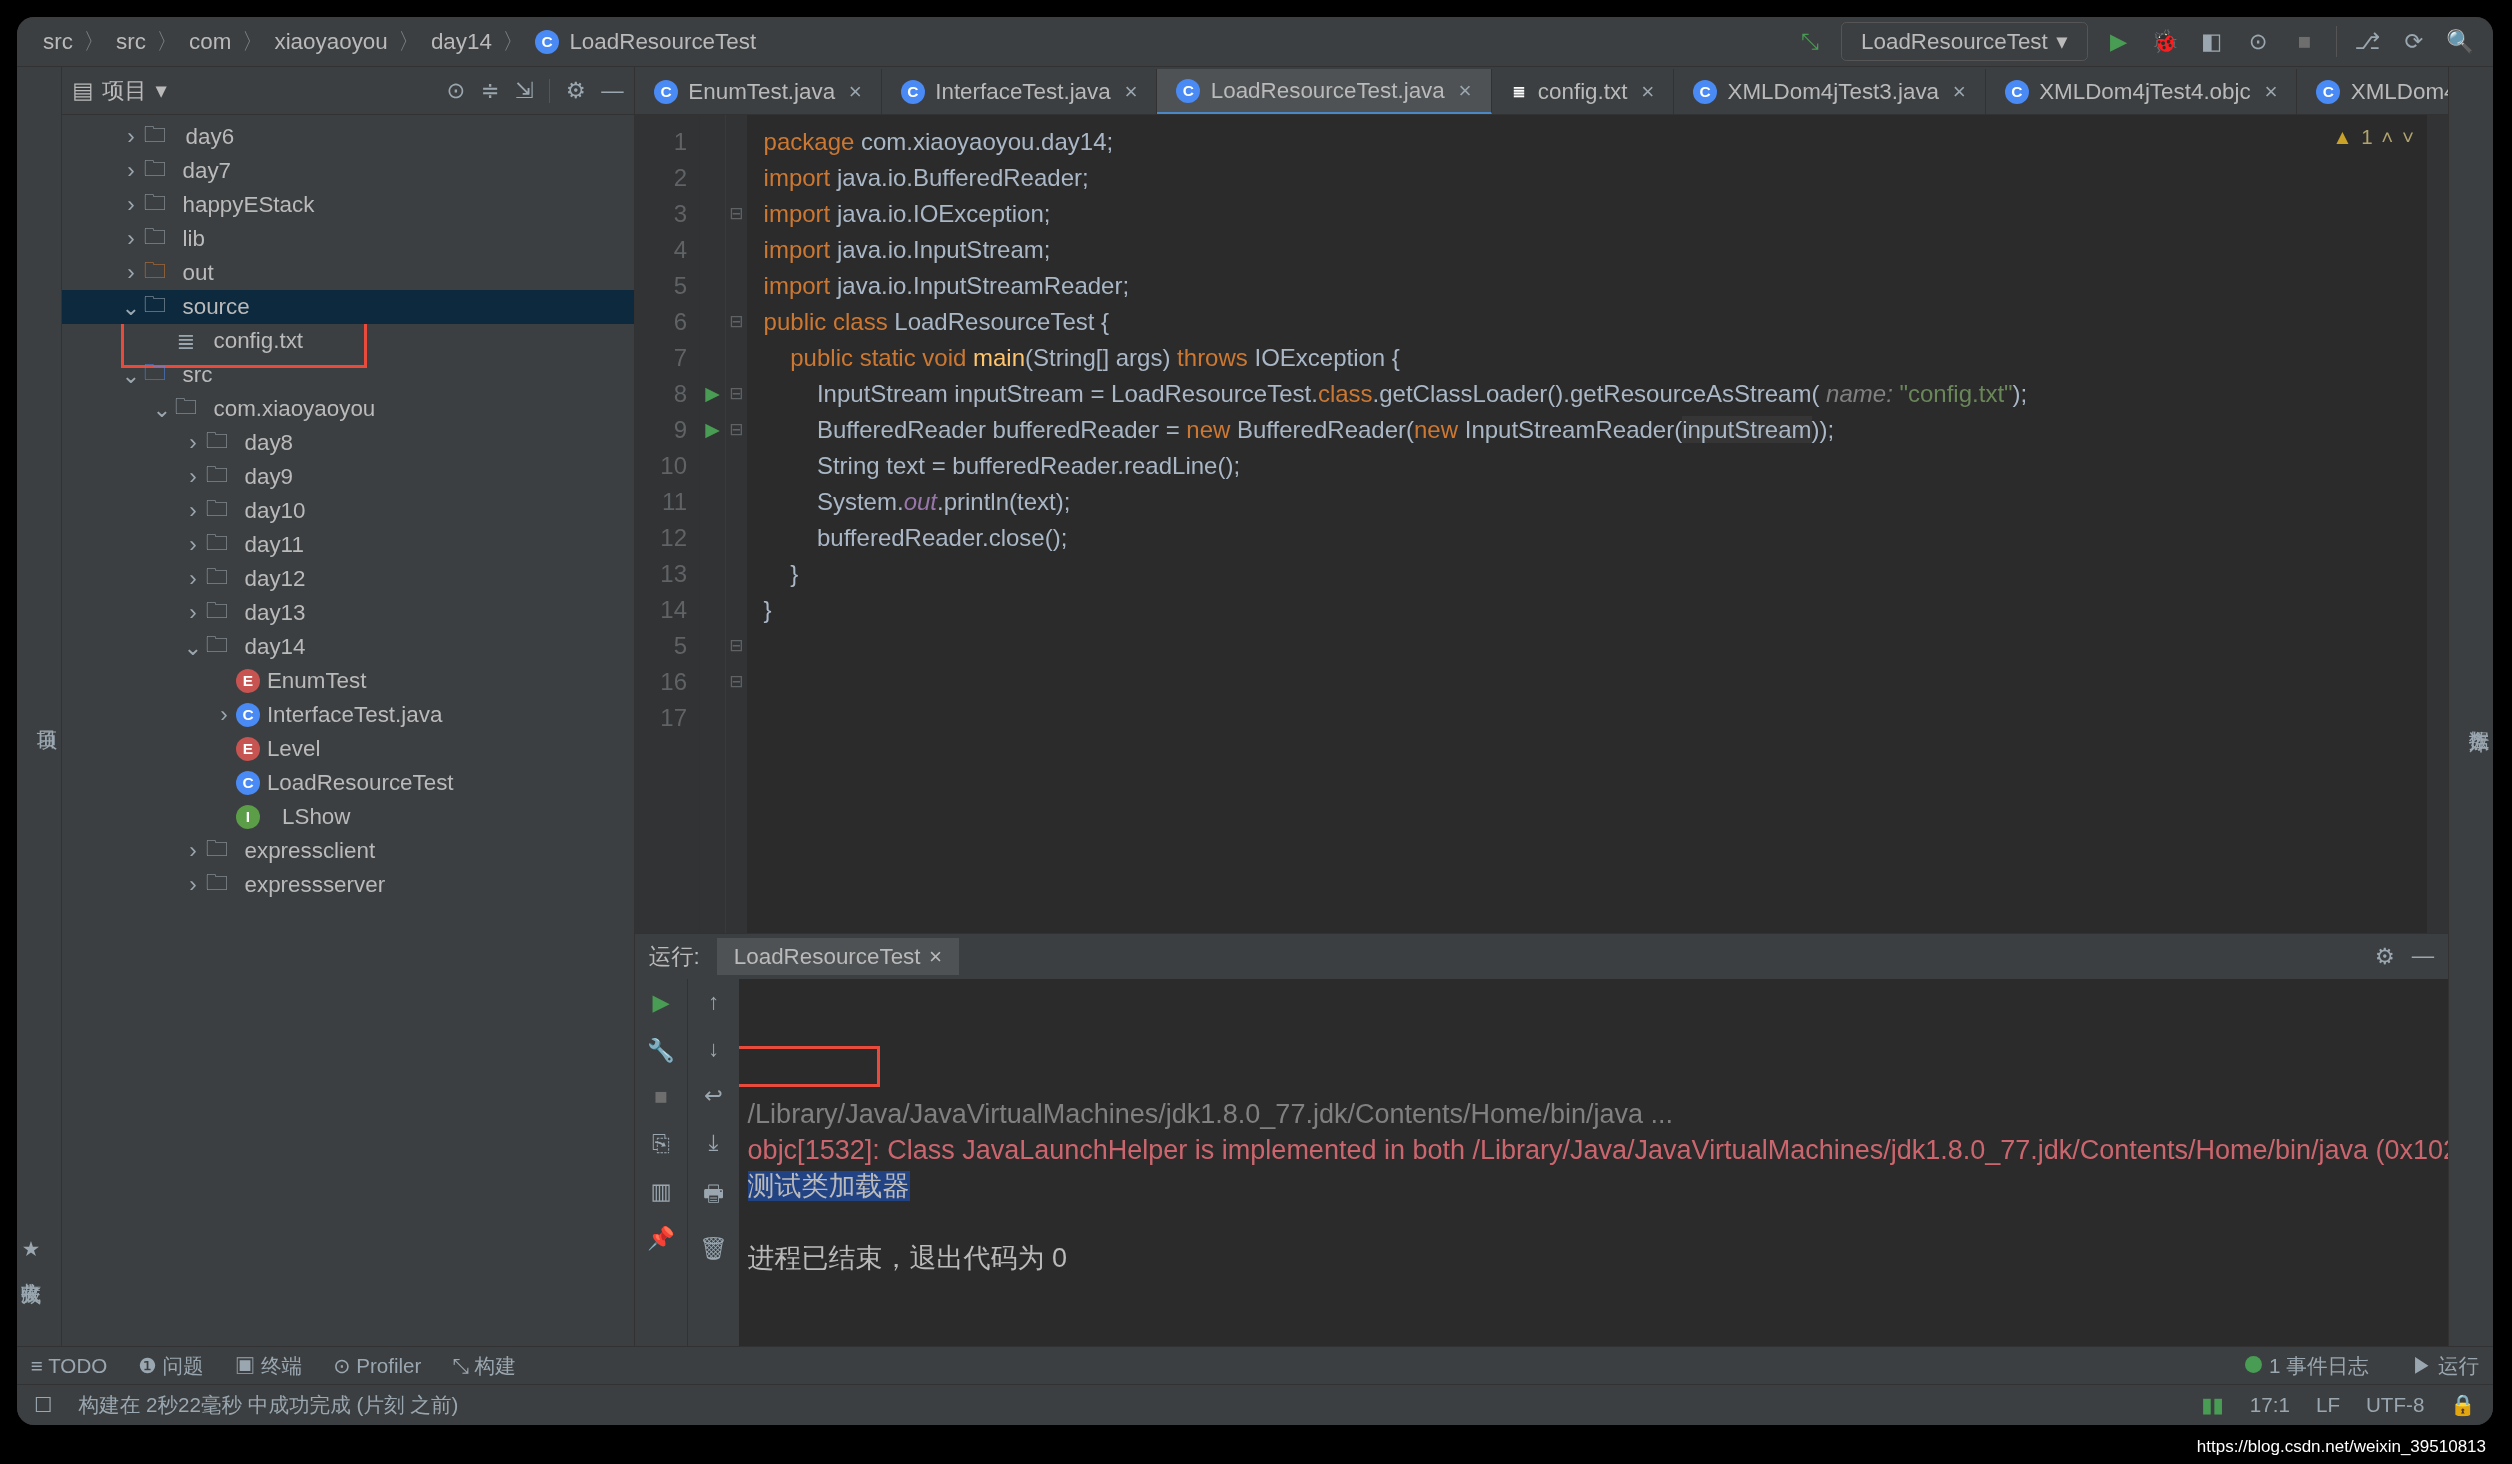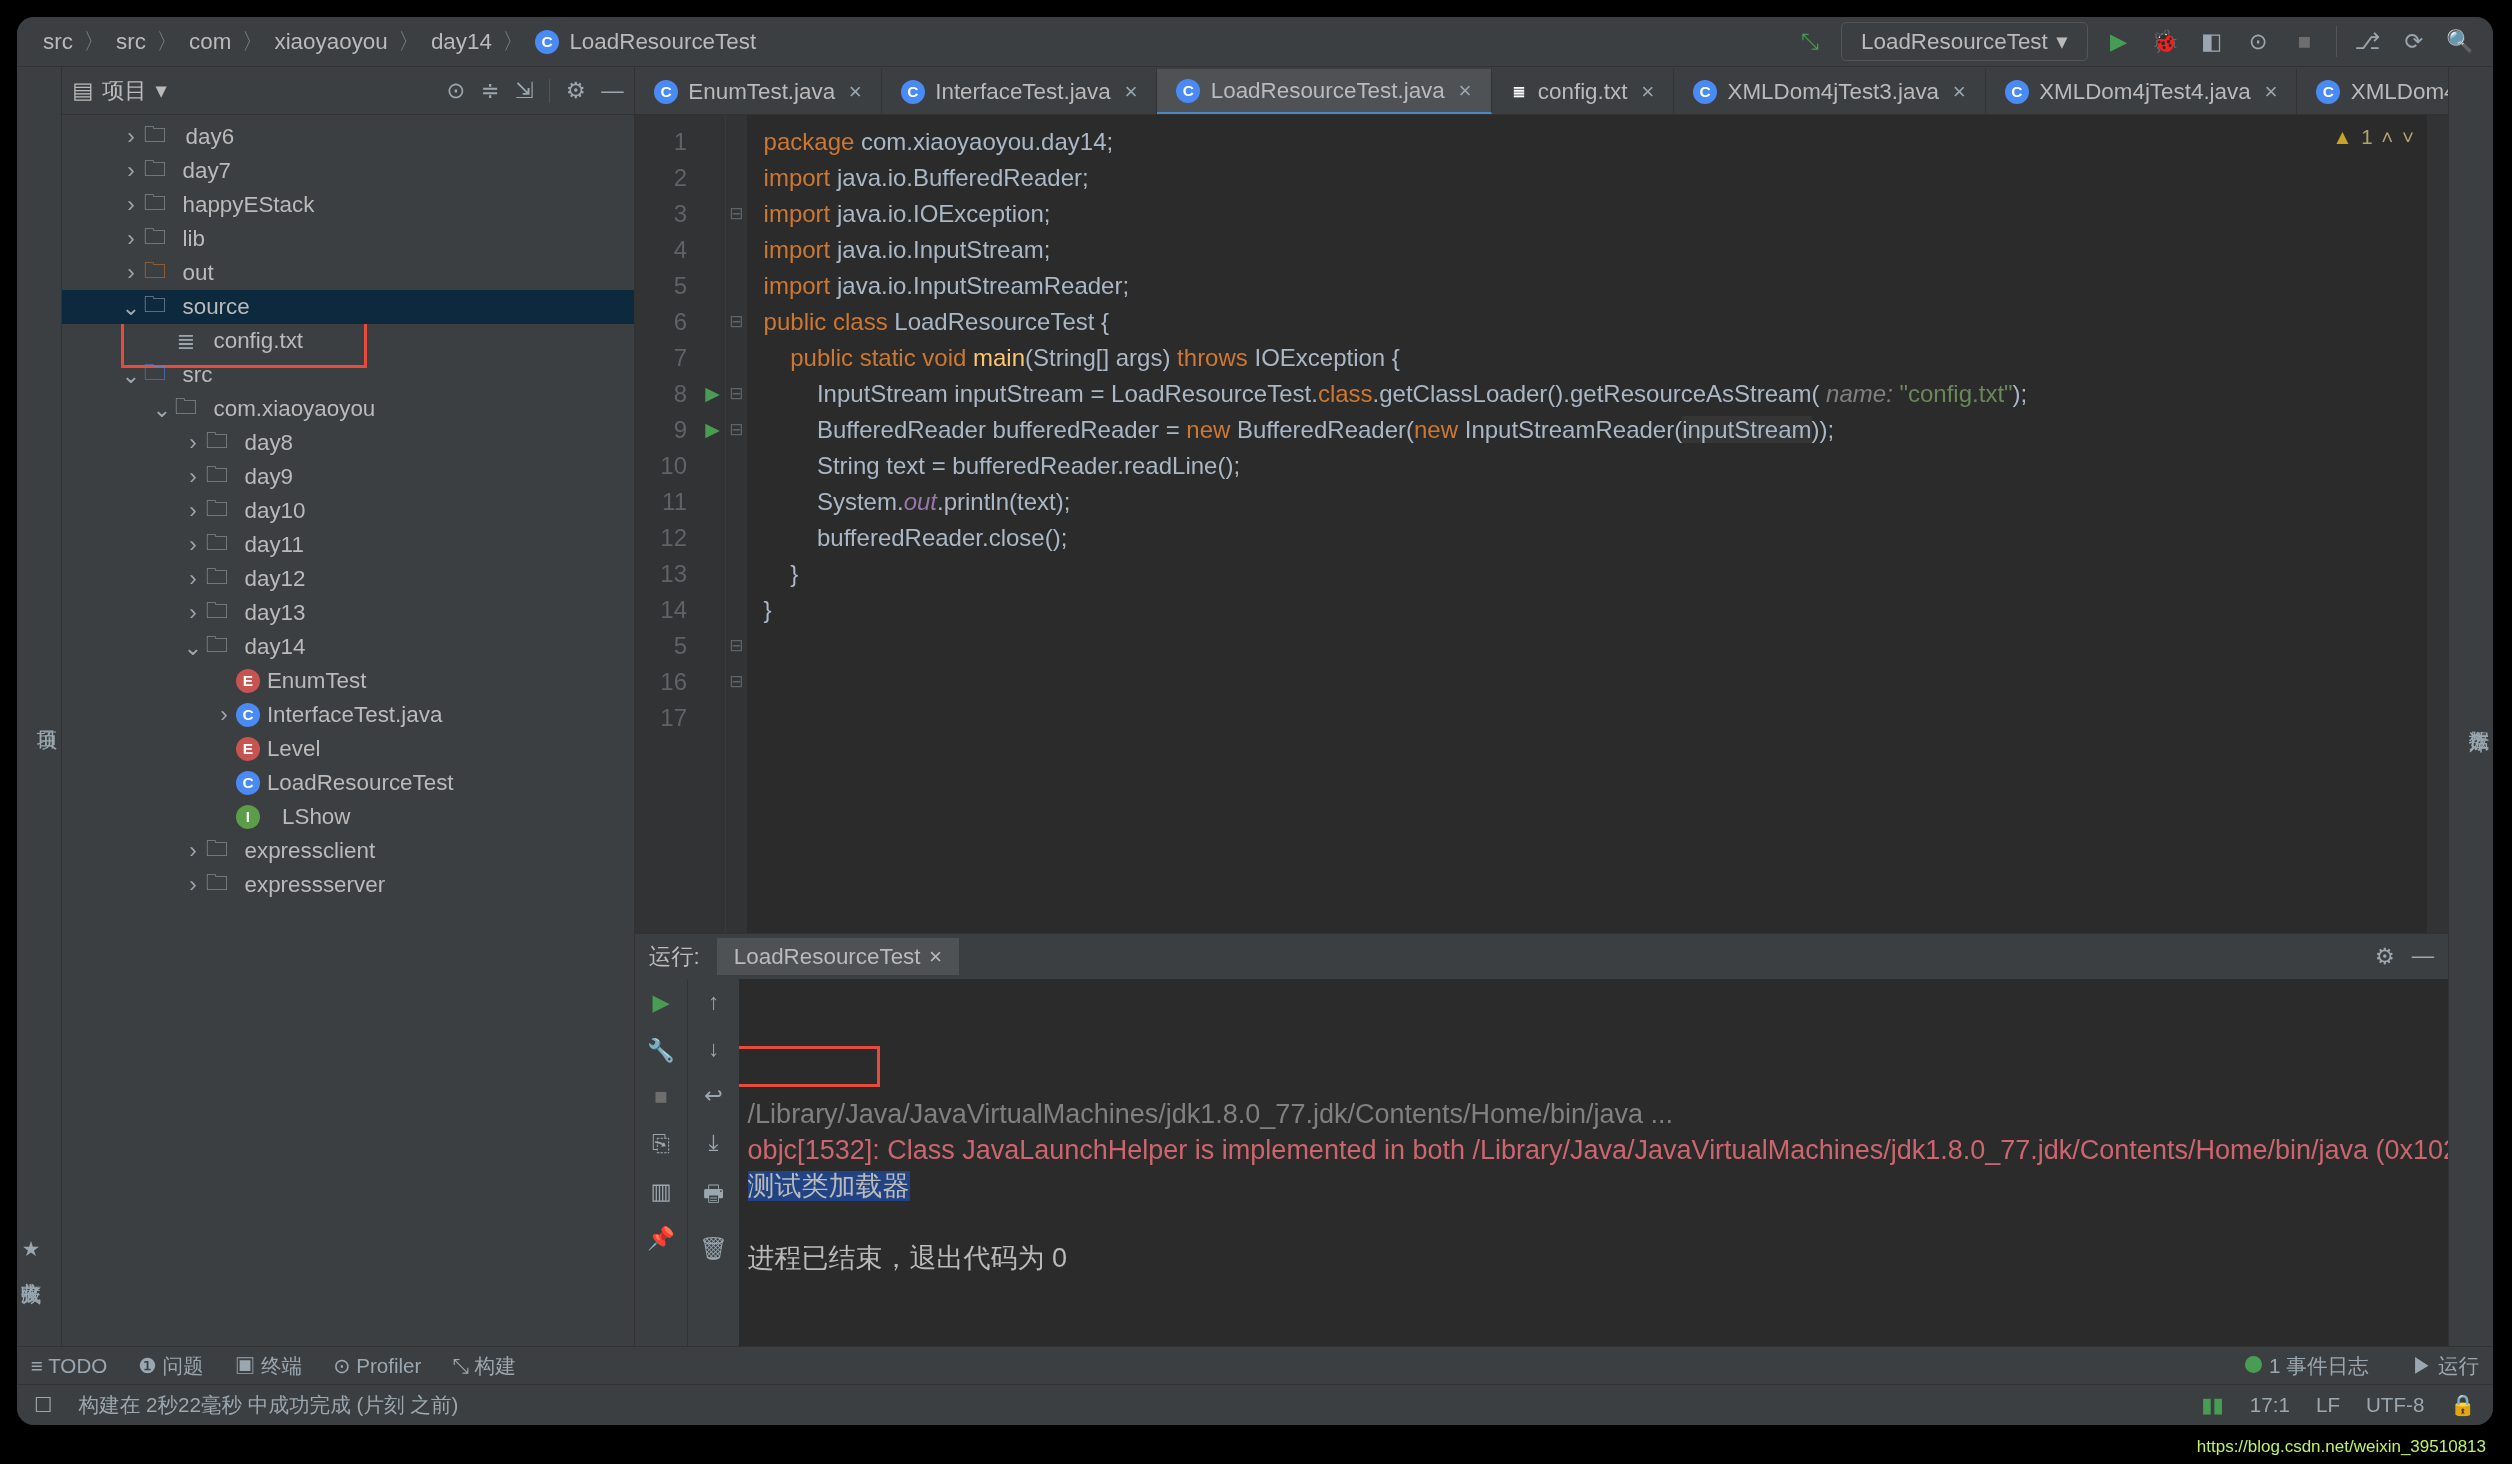--- a/index.html
+++ b/index.html
@@ -71,21 +71,21 @@
 .console-side2 { width:52px; background:#3c3f41; border-left:0.9px solid #323232; display:flex; flex-direction:column; align-items:center; padding-top:10.3px; gap:20.6px; color:#9aa7b0;}
 .console { flex:1; font-family:"JetBrains Mono",Menlo,Consolas,monospace; font-size:27px; line-height:36px; white-space:pre; color:#bababa; padding:8.6px 0 0 8.6px; overflow:hidden;}
 .c-gray{color:#808080;} .c-err{color:#cc666e;}
 .statusbar { height:41px; background:#3c3f41; border-top:0.9px solid #323232; display:flex; align-items:center; color:#9aa7b0; font-size:20.6px; padding:0 17px; gap:26px;}
 .statusbar .sb-right{margin-left:auto; display:flex; align-items:center; gap:26px;}
 .toolwindows { height:38px; background:#3c3f41; border-top:0.9px solid #323232; display:flex; align-items:center; color:#9aa7b0; font-size:20.6px; padding:0 13.8px; gap:31px;}
 .event-badge{ width:17px; height:17px; background:#499c54; border-radius:50%; display:inline-block; margin-right:6.9px;}
 .fav-gutter { width:45px; background:#3c3f41; border-right:0.9px solid #323232; color:#9aa7b0; writing-mode:vertical-rl; text-align:center; padding-bottom:17px; font-size:20.6px; display:flex; flex-direction:column-reverse; gap:17px;}
 .redbox2{position:absolute; border:3.4px solid #e84b3c; pointer-events:none;}
 .sel-console{ background:#214283; }
-.watermark{position:absolute; right:26px; bottom:6.9px; color:#bef264; font-size:17px;}
+.watermark{position:absolute; right:26px; bottom:6.9px; color:#ffffff; font-size:17px;}
 </style>
 </head>
 <body>
 
 <div class="window">
 
 
   <div class="navbar">
     <div class="breadcrumbs">
       <span class="bc-item">src</span>
@@ -281,21 +281,21 @@
             <span>config.txt</span>
             <span class="close-x">×</span>
           </div>
           <div class="tab">
             <span class="tab-icn cls-b">C</span>
             <span>XMLDom4jTest3.java</span>
             <span class="close-x">×</span>
           </div>
           <div class="tab">
             <span class="tab-icn cls-b">C</span>
-            <span>XMLDom4jTest4.java</span>
+            <span>XMLDom4jTest4.objc</span>
             <span class="close-x">×</span>
           </div>
           <div class="tab">
             <span class="tab-icn cls-b">C</span>
             <span>XMLDom4jWriteXMLTest.</span>
           </div>
         </div>
       <div class="editor">
         <div class="gutter-col" id="lnums">
             <div>1</div>

